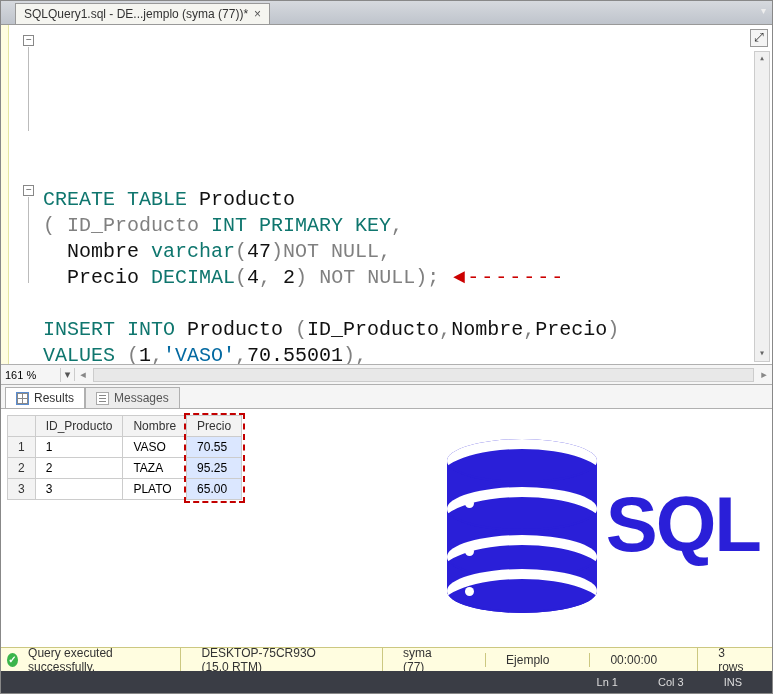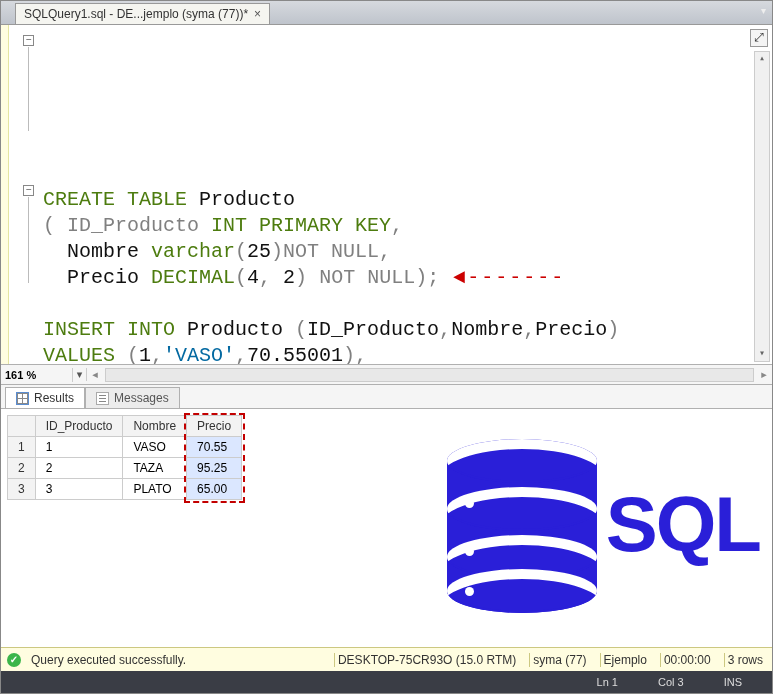--- a/index.html
+++ b/index.html
@@ -84,21 +84,21 @@
     text-align: center;
     color: #555;
     cursor: pointer;
   }
   .fold-line {
     position: absolute;
     left: 19px;
     width: 1px;
     background: #bbb;
   }
-  .kw { color: #4d7c0f; }
+  .kw { color: #0f766e; }
   .str { color: #0369a1; }
   .grey { color: #808080; }
   .mark-dash {
     color: #c00;
     letter-spacing: 2px;
   }
   .options-icon {
     position: absolute;
     right: 4px;
     top: 4px;
@@ -125,21 +125,21 @@
   .zoombar {
     height: 20px;
     border-bottom: 1px solid #b0b0b0;
     display: flex;
     align-items: center;
     font-family: "Segoe UI", Tahoma, sans-serif;
     font-size: 11px;
     background: #f5f5f5;
   }
   .zoombar .zoom {
-    width: 72px; padding: 1px 4px; border-right:1px solid #ccc;font-weight:bold;
+    width: 60px; padding: 1px 4px; border-right:1px solid #ccc;
   }
   .zoombar .dd { width:14px;text-align:center;color:#555;border-right:1px solid #ccc; }
   .zoombar .navbtn { width:16px;text-align:center;color:#888; }
   .zoombar .track {
     flex:1;height:14px;background:#e8e8e8;border:1px solid #ccc;margin:0 2px;position:relative;
   }
   .zoombar .navbtn2 { width:16px;text-align:center;color:#888; }
   
   .result-tabs {
     height: 24px;
@@ -231,21 +231,21 @@
   .statusbar {
     height:24px;background:#fffde0;border-top:1px solid #ccc881;
     display:flex;align-items:center;font-family:"Segoe UI",Tahoma,sans-serif;font-size:12px;
     color:#333;padding:0 6px;gap:10px;
   }
   .statusbar .check {
     width:14px;height:14px;border-radius:50%;background:#3bb54a;
     display:inline-flex;align-items:center;justify-content:center;color:#fff;font-size:10px;font-weight:bold;
   }
   .statusbar .spacer{flex:1;}
-  .statusbar .cell{padding:0 3px;border-left:1px solid #ccc881;}
+  .statusbar .cell{padding:0 20px;border-left:1px solid #ccc881;margin-left:10px;}
   
   .bottombar{
     height:22px;background:#3a3d45;color:#ddd;
     display:flex;align-items:center;font-family:"Segoe UI",Tahoma,sans-serif;font-size:11px;
     padding:0 10px;
   }
   .bottombar .bspacer{flex:1;}
   .bottombar .bitem{padding:0 20px;}
 </style>
 </head>
@@ -264,21 +264,21 @@
   <div class="editor-pane">
     <div class="gutter"></div>
     <div class="code-area">
       <div class="options-icon">⤢</div>
       <div class="fold-box" style="top:10px;">−</div>
       <div class="fold-line" style="top:22px;height:84px;"></div>
       <div class="fold-box" style="top:160px;">−</div>
       <div class="fold-line" style="top:172px;height:86px;"></div>
 <span class="kw">CREATE TABLE</span><span> Producto</span>
 <span class="grey">( ID_Producto </span><span class="kw">INT PRIMARY KEY</span><span class="grey">,</span>
-<span>  Nombre </span><span class="kw">varchar</span><span class="grey">(</span><span>25</span><span class="grey">)</span><span class="grey">NOT NULL</span><span class="grey">,</span>
+<span>  Nombre </span><span class="kw">varchar</span><span class="grey">(</span><span>47</span><span class="grey">)</span><span class="grey">NOT NULL</span><span class="grey">,</span>
 <span>  Precio </span><span class="kw">DECIMAL</span><span class="grey">(</span><span>4</span><span class="grey">, </span><span>2</span><span class="grey">)</span><span class="grey"> NOT NULL</span><span class="grey">);</span><span class="mark-dash"> ◄-------</span>
 
 <span class="kw">INSERT INTO</span><span> Producto </span><span class="grey">(</span><span>ID_Producto</span><span class="grey">,</span><span>Nombre</span><span class="grey">,</span><span>Precio</span><span class="grey">)</span>
 <span class="kw">VALUES </span><span class="grey">(</span><span>1</span><span class="grey">,</span><span class="str">'VASO'</span><span class="grey">,</span><span>70.55001</span><span class="grey">),</span>
 
 
 
 
     </div>
     <div class="editor-scroll">

